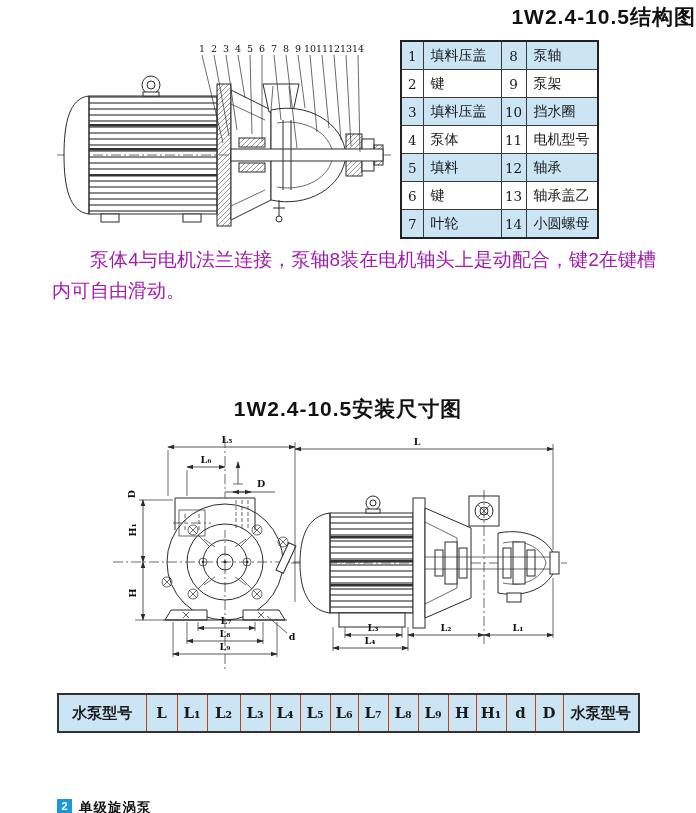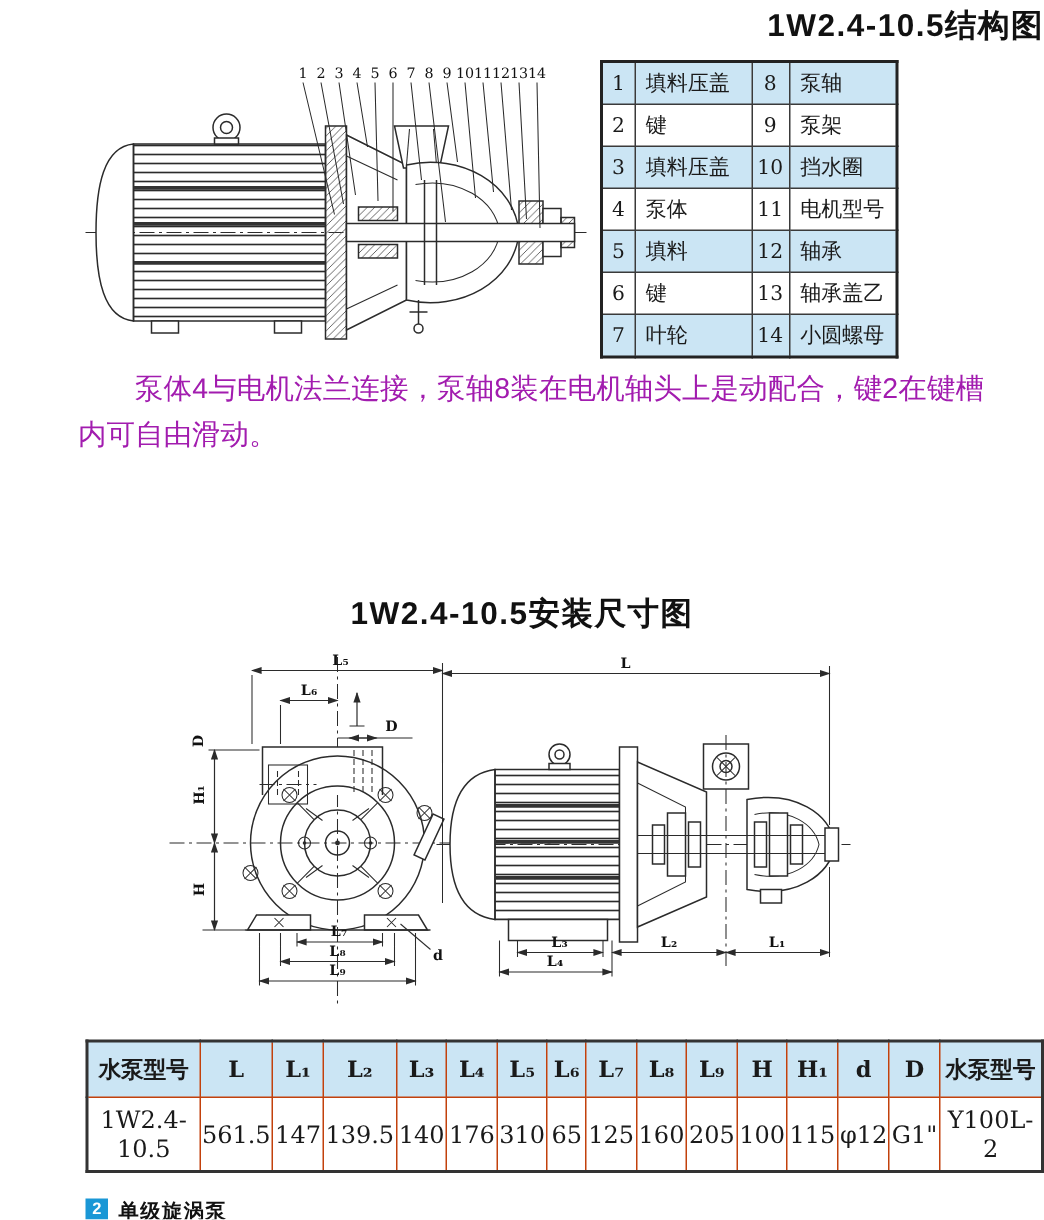--- a/index.html
+++ b/index.html
@@ -338,38 +338,20 @@
       <td>L₆</td>
       <td>L₇</td>
       <td>L₈</td>
       <td>L₉</td>
       <td>H</td>
       <td>H₁</td>
       <td>d</td>
       <td>D</td>
       <td>水泵型号</td>
     </tr>
-    <tr class="vals">
-      <td class="wide">1W2.4-10.5</td>
-      <td class="wide">561.5</td>
-      <td>147</td>
-      <td class="wide">139.5</td>
-      <td>140</td>
-      <td>176</td>
-      <td>310</td>
-      <td>65</td>
-      <td>125</td>
-      <td>160</td>
-      <td>205</td>
-      <td>100</td>
-      <td>115</td>
-      <td>φ12</td>
-      <td>G1"</td>
-      <td class="wide">Y100L-2</td>
-    </tr>
   </tbody>
     </table>
 
   <div class="footer-strip">
     <span class="badge">2</span>
     <span class="footer-label">单级旋涡泵</span>
   </div>
 
 </div>
 

